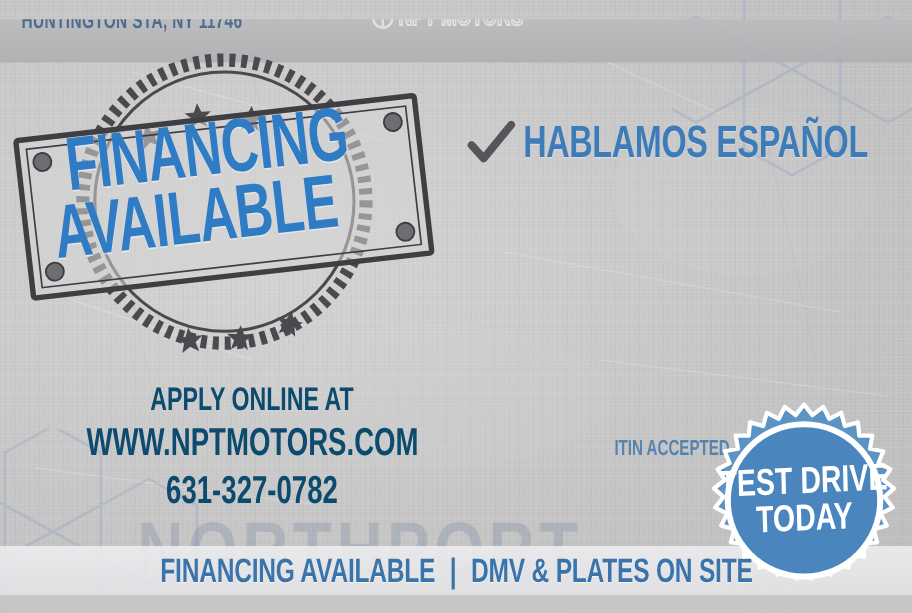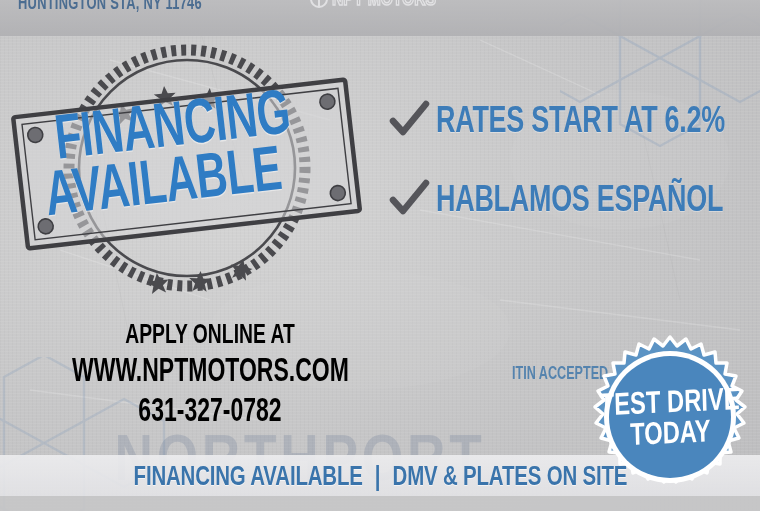--- a/index.html
+++ b/index.html
@@ -29,21 +29,21 @@
   }
   .bg-scratches {
     position:absolute; inset:0; opacity:.5;
   }
   
   .hexwrap { position:absolute; opacity:.55; }
   .hex-tr { top:-18px; right:-30px; width:230px; height:170px; }
   .hex-bl { bottom:-26px; left:-36px; width:250px; height:180px; }
   
   .top-banner {
-    position:absolute; top:0; left:0; width:760px; height:36px;
+    position:absolute; top:16px; left:0; width:760px; height:36px;
     background:linear-gradient(180deg, rgba(188,188,190,.95) 0%, rgba(176,176,179,.92) 100%);
     overflow:hidden;
   }
   .top-addr {
     position:absolute; left:18px; top:-9px;
     font-size:15px; font-weight:bold; letter-spacing:.3px;
     color:#46698f;
     font-family:"Liberation Sans Narrow","Liberation Sans",sans-serif;
     transform:scaleX(.86) scaleY(1.25);
     transform-origin:left top;
@@ -130,21 +130,21 @@
     font-family:"Liberation Sans Narrow","Liberation Sans",sans-serif;
     transform:scaleX(.9) scaleY(1.3);
     transform-origin:left top;
     white-space:nowrap;
     opacity:.95;
   }
   
   .apply {
     position:absolute; left:60px; top:322px; width:300px;
     text-align:center;
-    color:#000000;
+    color:#0c4a6e;
     font-family:"Liberation Sans Narrow","Liberation Sans",sans-serif;
     font-weight:bold;
   }
   .apply div { white-space:nowrap; }
   .apply-l1 { font-size:21px; transform:scaleX(.92) scaleY(1.3); margin-bottom:9px; }
   .apply-l2 { font-size:25px; transform:scaleX(.92) scaleY(1.3); margin-bottom:11px; }
   .apply-l3 { font-size:25px; transform:scaleX(.92) scaleY(1.3); }
   
   .watermark {
     position:absolute; left:0; top:420px; width:600px;
@@ -280,26 +280,20 @@
     </svg>
     <div class="plaque-text">
       <div class="plaque-line plaque-l1">FINANCING</div>
       <div class="plaque-line plaque-l2">AVAILABLE</div>
     </div>
   </div>
 
   <div class="checklist">
 
 
-    <div class="check-row">
-      <svg class="check-mark" viewBox="0 0 46 46">
-        <path d="M7 24 L17 35 L40 7" fill="none" stroke="#55555a" stroke-width="6.5" stroke-linecap="round" stroke-linejoin="round"></path>
-      </svg>
-      <span class="check-label">RATES START AT 6.2%</span>
-    </div>
 
 
     <div class="check-row">
       <svg class="check-mark" viewBox="0 0 46 46">
         <path d="M7 24 L17 35 L40 7" fill="none" stroke="#55555a" stroke-width="6.5" stroke-linecap="round" stroke-linejoin="round"></path>
       </svg>
       <span class="check-label">HABLAMOS ESPAÑOL</span>
     </div>
 
   </div>

